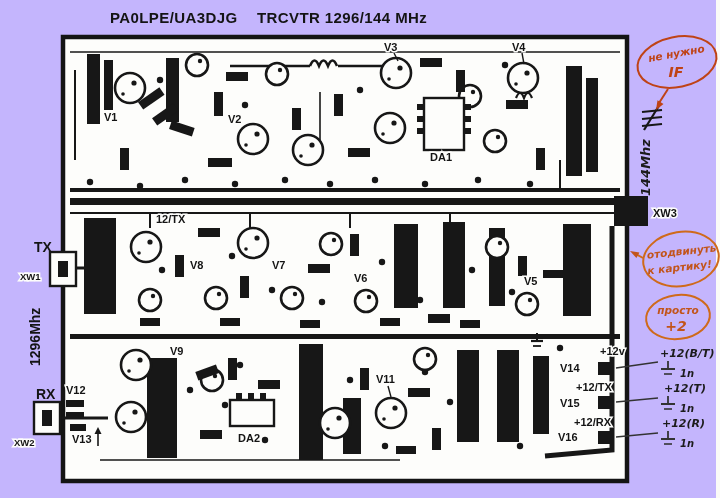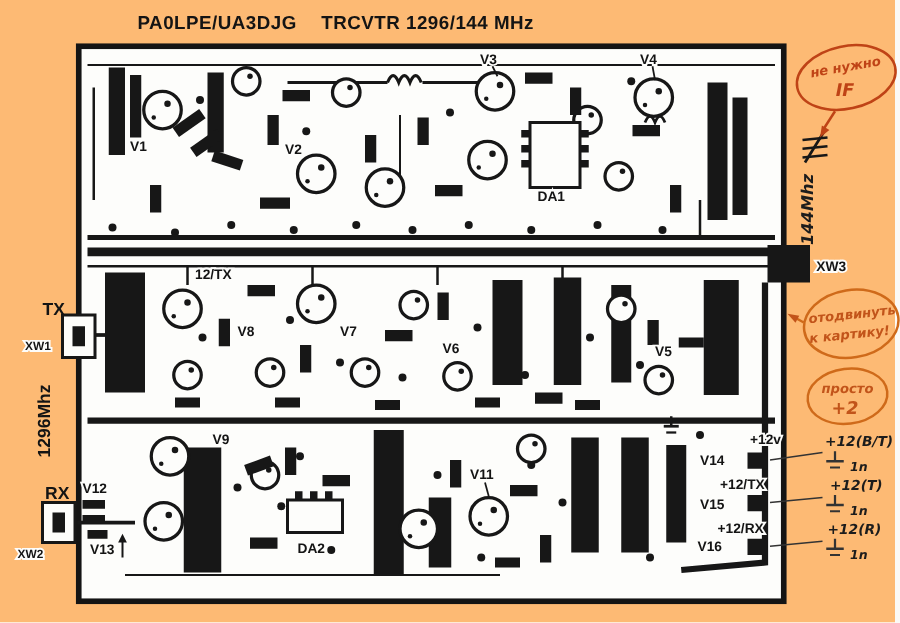--- a/index.html
+++ b/index.html
@@ -2,21 +2,21 @@
 <html><head>
 <meta charset="utf-8">
 <style>
   html,body{margin:0;padding:0}
   body{
     width:720px;height:498px;
     background:#fbfaf7;
     font-family:"Liberation Sans",sans-serif;
     overflow:hidden;
   }
-  .page{width:716px;height:498px;position:relative;background:#fdba74}
+  .page{width:716px;height:498px;position:relative;background:#c4b5fd}
   svg{display:block}
   .board{fill:#fdfdfb;stroke:#141414;stroke-width:4.5px}
   .ink{fill:#171717}
   .can{fill:#fdfdfb;stroke:#171717;stroke-width:2.6px}
   .box{fill:#fdfdfb;stroke:#171717;stroke-width:2.4px}
   .tr{stroke:#171717;fill:none}
   .out{stroke:#333;fill:none}
   text{font-family:"Liberation Sans",sans-serif;fill:#141414}
   .t-title{font-size:15px;font-weight:bold;letter-spacing:.4px}
   .lbl{font-size:11px;font-weight:bold;paint-order:stroke;stroke:#fdfdfb;stroke-width:3px}

